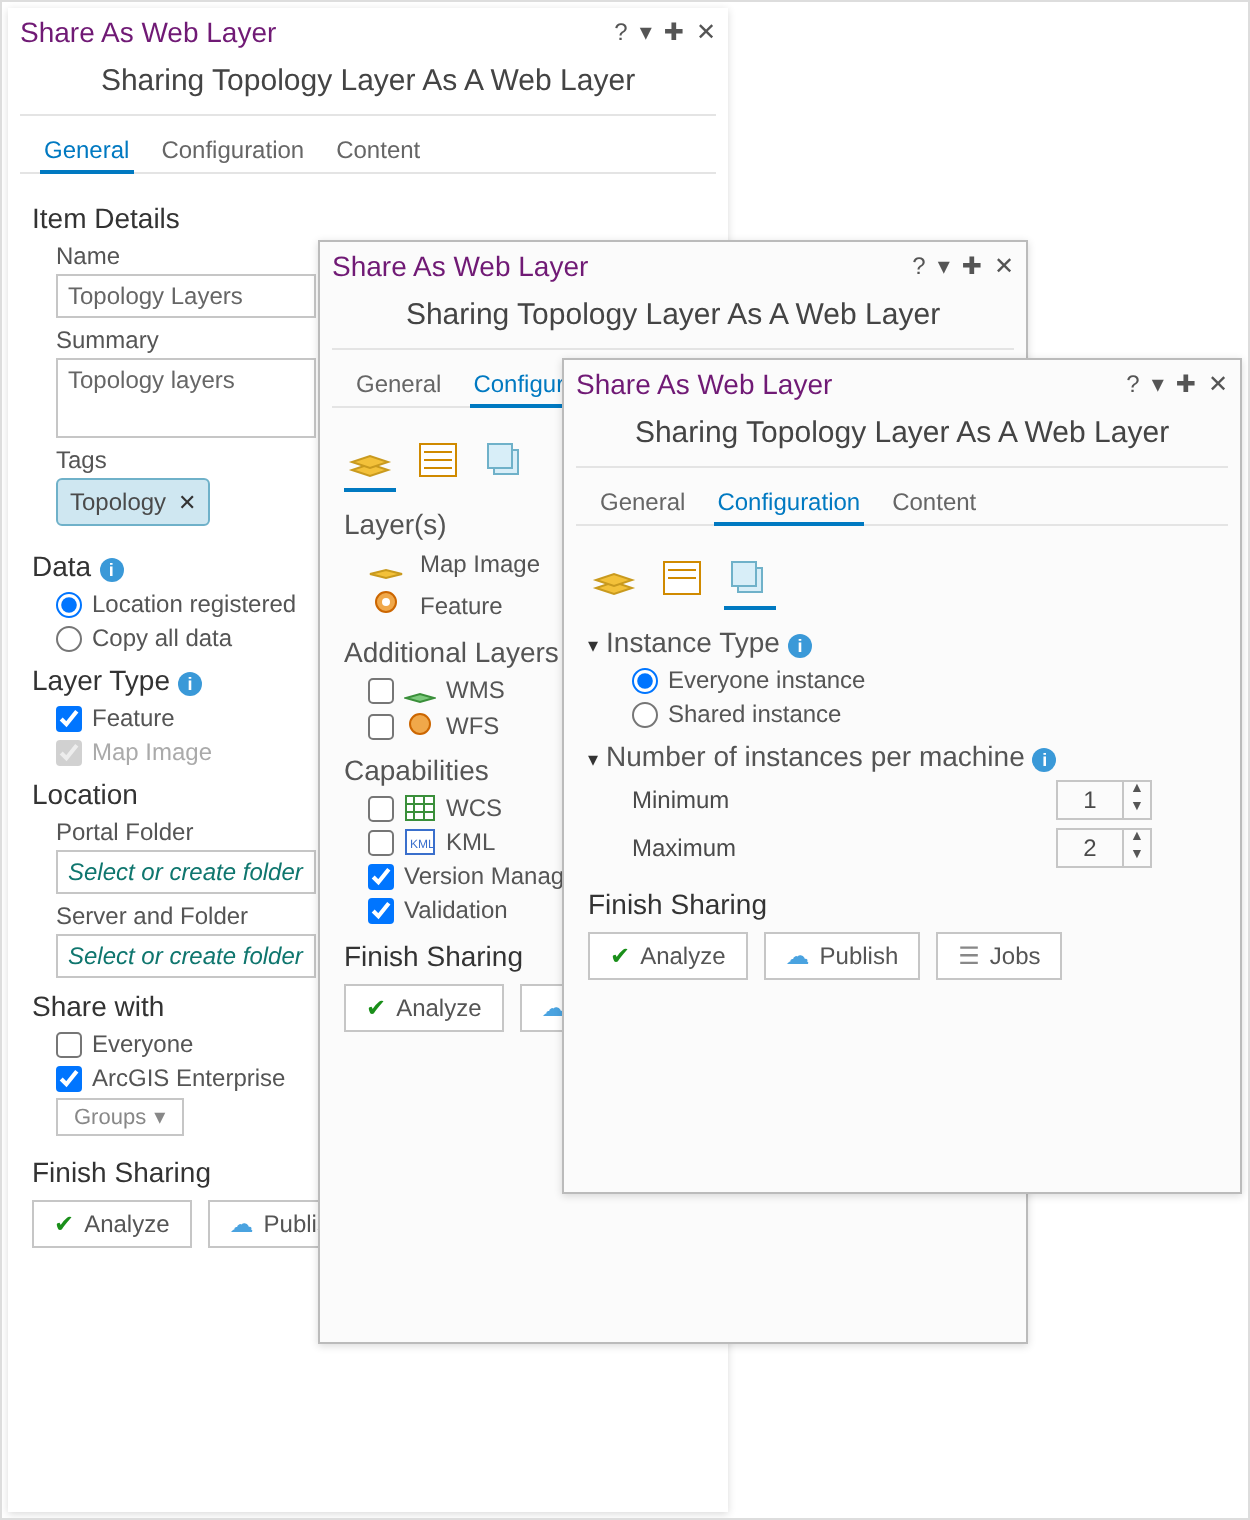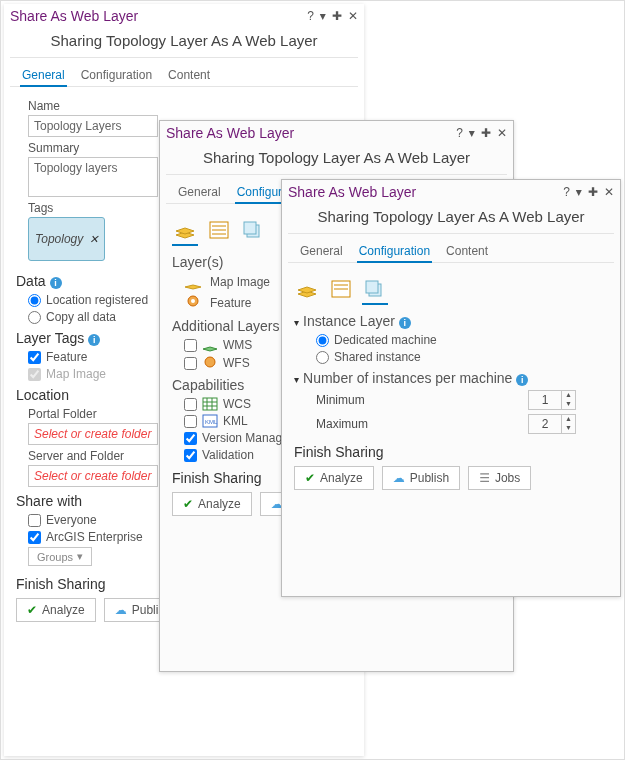--- a/index.html
+++ b/index.html
@@ -18,23 +18,23 @@
   .tab{padding:4px 2px;position:relative;color:#666;cursor:pointer;text-align:center;}
   .tab.active{color:#0079c1;}
   .tab.active::after{content:"";position:absolute;left:0;right:0;bottom:-1px;height:2px;background:#0079c1;}
   .content{padding:8px 12px;}
   .section{font-size:14px;color:#555;margin:6px 0 4px;}
   .section.strong{color:#333;}
   .indent{margin-left:12px;}
   .indent2{margin-left:22px;}
   .label{font-size:12px;color:#555;margin:4px 0 2px;}
   .textfield,.placeholder{border:1px solid #c6c6c6;padding:3px 5px;font-size:12px;color:#666;background:#fff;width:130px;margin-bottom:4px;}
-  .placeholder{color:#ef4444;font-style:italic;}
+  .placeholder{color:#0f766e;font-style:italic;}
   .textarea{border:1px solid #c6c6c6;padding:3px 5px;height:40px;width:130px;font-size:12px;color:#666;}
-  .tag{display:inline-flex;align-items:center;border:1px solid #6fb1c9;background:#cfe7f1;border-radius:3px;padding:14px 6px;font-size:12px;color:#4a4a4a;font-style:italic;}
+  .tag{display:inline-flex;align-items:center;border:1px solid #6fb1c9;background:#cfe7f1;border-radius:3px;padding:4px 6px;font-size:12px;color:#4a4a4a;}
   .tag .x{margin-left:6px;color:#333;font-size:11px;cursor:pointer;}
   .radio,.check{display:flex;align-items:center;gap:5px;font-size:12px;color:#555;margin:3px 0;}
   .radio input,.check input{margin:0;}
   .muted{color:#aaa;}
   .dbtn{border:1px solid #c6c6c6;background:#fff;padding:2px 8px;font-size:11px;color:#888;display:inline-flex;align-items:center;gap:4px;}
   .info{display:inline-block;width:12px;height:12px;border-radius:50%;background:#3a99d8;color:#fff;text-align:center;line-height:12px;font-size:9px;font-weight:bold;margin-left:4px;}
   .btnrow{display:flex;gap:8px;margin-top:6px;}
   .btn{border:1px solid #c6c6c6;background:#fff;padding:4px 10px;font-size:12px;color:#555;display:inline-flex;align-items:center;gap:5px;cursor:pointer;}
   .iconrow{display:flex;gap:8px;padding:6px 0;}
   .iconbox{width:26px;height:24px;display:flex;align-items:center;justify-content:center;position:relative;}
@@ -61,20 +61,21 @@
       <span>✕</span>
     </div>
   </div>
   <div class="subtitle">Sharing Topology Layer As A Web Layer</div>
   <div class="tabs">
     <div class="tab active">General</div>
     <div class="tab">Configuration</div>
     <div class="tab">Content</div>
   </div>
   <div class="content">
+    <div class="section strong">Item Details</div>
     <div class="indent">
       <div class="label">Name</div>
       <div class="textfield">Topology Layers</div>
       <div class="label">Summary</div>
       <div class="textarea">Topology layers</div>
       <div class="label">Tags</div>
       <span class="tag">
         <span>Topology</span>
         <span class="x">✕</span>
       </span>
@@ -88,21 +89,21 @@
           <input type="radio" checked="" style="">
           <span>Location registered</span>
         </label>
       <label class="radio">
           <input type="radio" style="">
           <span>Copy all data</span>
         </label>
     </div>
 
     <div class="section strong">
-      <span>Layer Tags</span><span class="info">i</span>
+      <span>Layer Type</span><span class="info">i</span>
     </div>
     <div class="indent">
       <label class="check">
           <input type="checkbox" checked="" style="">
           <span>Feature</span>
         </label>
       <label class="check muted">
           <input type="checkbox" checked="" disabled="" style="">
           <span>Map Image</span>
         </label>
@@ -306,25 +307,25 @@
           </svg>
         </div>
       <div class="iconbox active">
           <svg width="20" height="18">
             <rect x="4" y="4" width="12" height="12" fill="#d8eef8" stroke="#6fb1c9"></rect>
             <rect x="1" y="1" width="12" height="12" fill="#d8eef8" stroke="#6fb1c9"></rect>
           </svg>
         </div>
     </div>
 
-    <div class="section caret"><span>Instance Layer</span><span class="info">i</span></div>
+    <div class="section caret"><span>Instance Type</span><span class="info">i</span></div>
     <div class="indent2">
       <label class="radio">
           <input type="radio" checked="" style="">
-          <span>Dedicated machine</span>
+          <span>Everyone instance</span>
         </label>
       <label class="radio">
           <input type="radio" style="">
           <span>Shared instance</span>
         </label>
     </div>
 
     <div class="section caret"><span>Number of instances per machine</span><span class="info">i</span></div>
     <div class="indent2">
       <div class="numrow">

